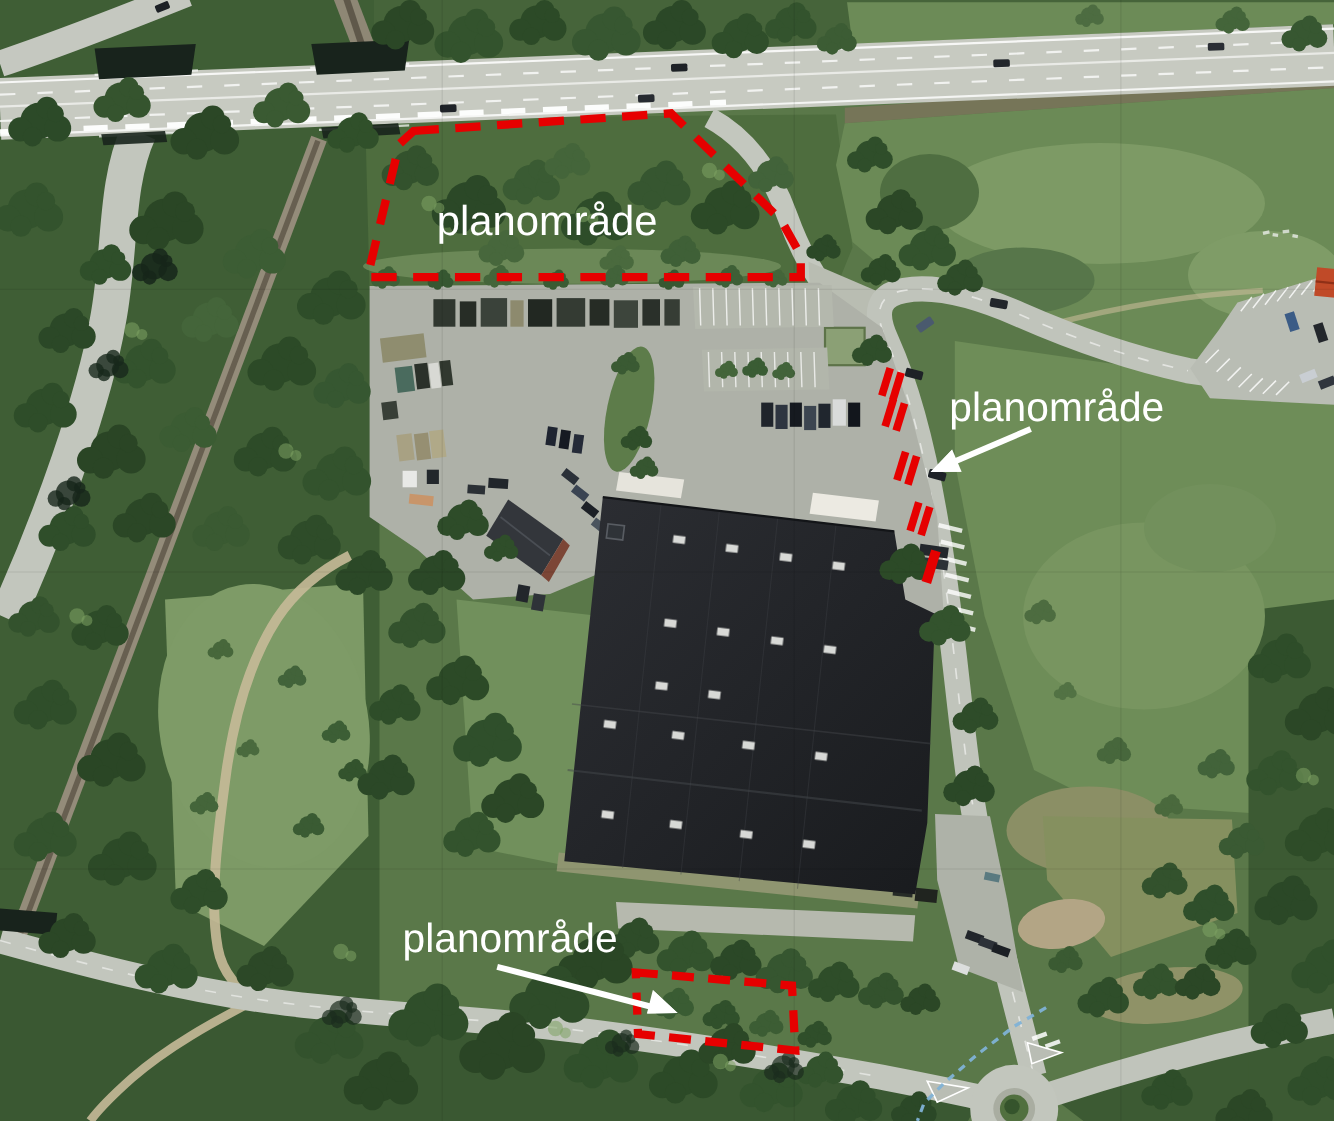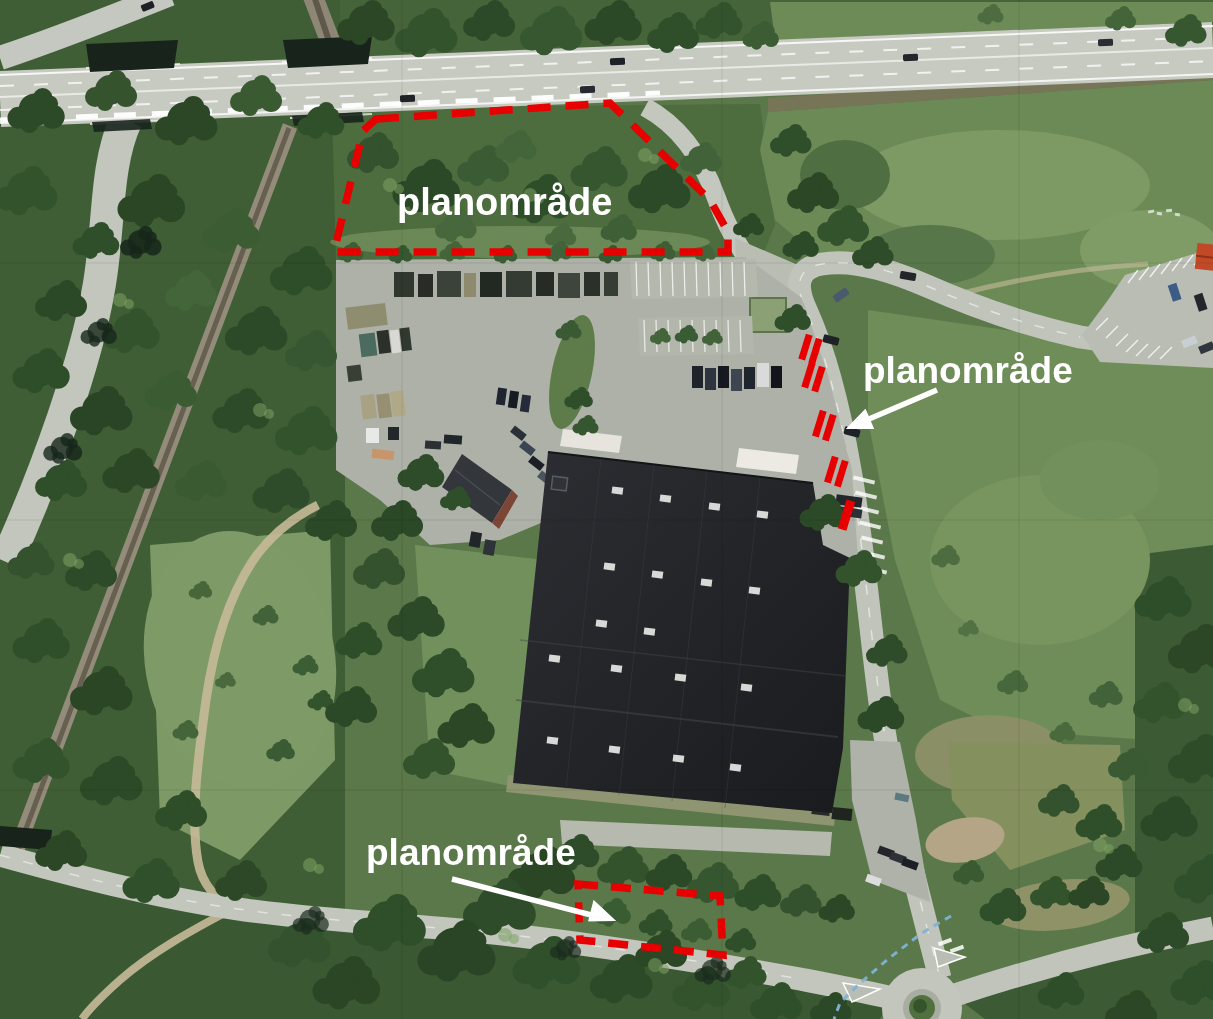--- a/index.html
+++ b/index.html
@@ -1,19 +1,19 @@
 <!DOCTYPE html>
 <html><head>
 <meta charset="utf-8">
 <style>
   html,body{margin:0;padding:0;background:#222;}
   .stage{position:relative;width:1213px;height:1019px;overflow:hidden;background:#5a7849;
          font-family:"Liberation Sans",sans-serif;}
   .stage svg{position:absolute;left:0;top:0;display:block;}
-  .map-label{position:absolute;color:#fff;font-weight:700;line-height:1;white-space:nowrap;
+  .map-label{position:absolute;color:#fff;font-weight:400;line-height:1;white-space:nowrap;
              font-family:"Liberation Sans",sans-serif;letter-spacing:0px;}
   #lbl-top{left:397px;top:183px;font-size:38px;}
   #lbl-right{left:863px;top:352px;font-size:37px;}
   #lbl-bottom{left:366px;top:834px;font-size:37px;}
 </style>
 </head>
 <body>
 
 <div class="stage">
 <svg width="1213" height="1019" viewBox="0 0 1213 1019">

